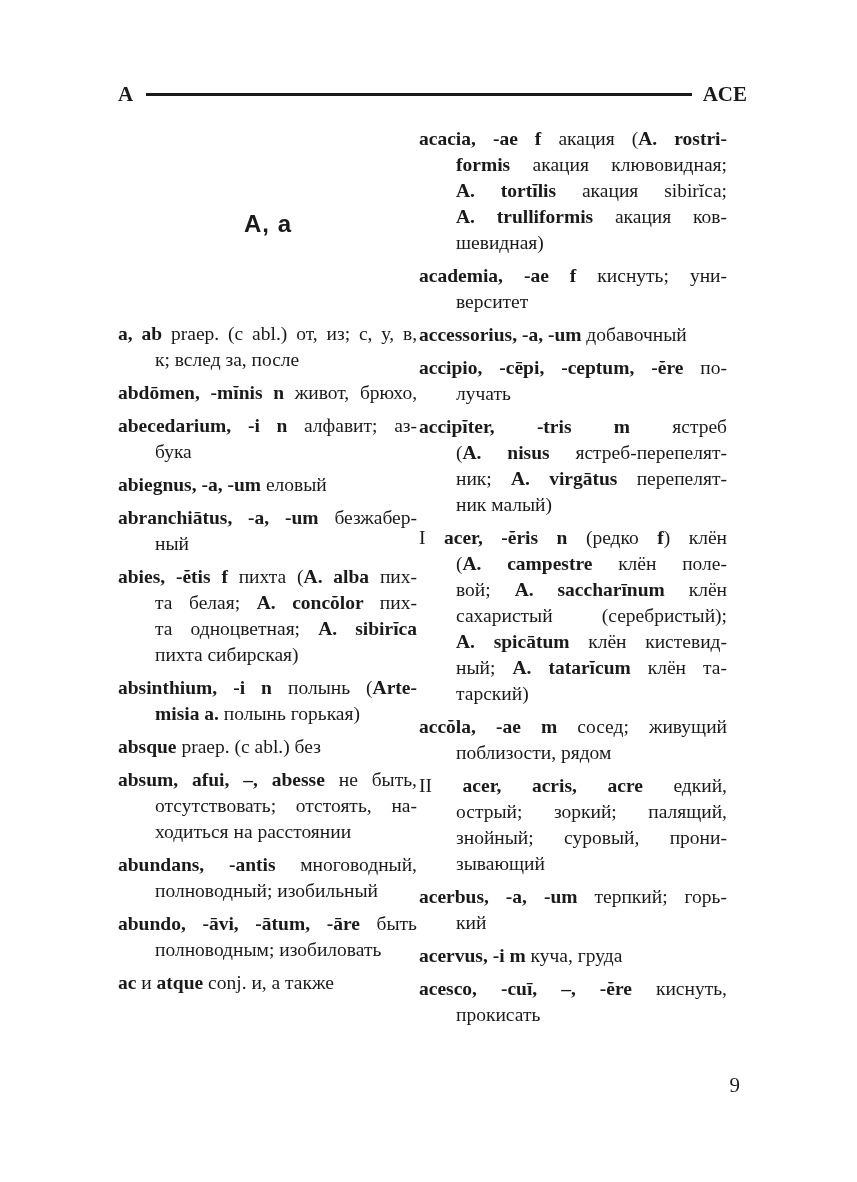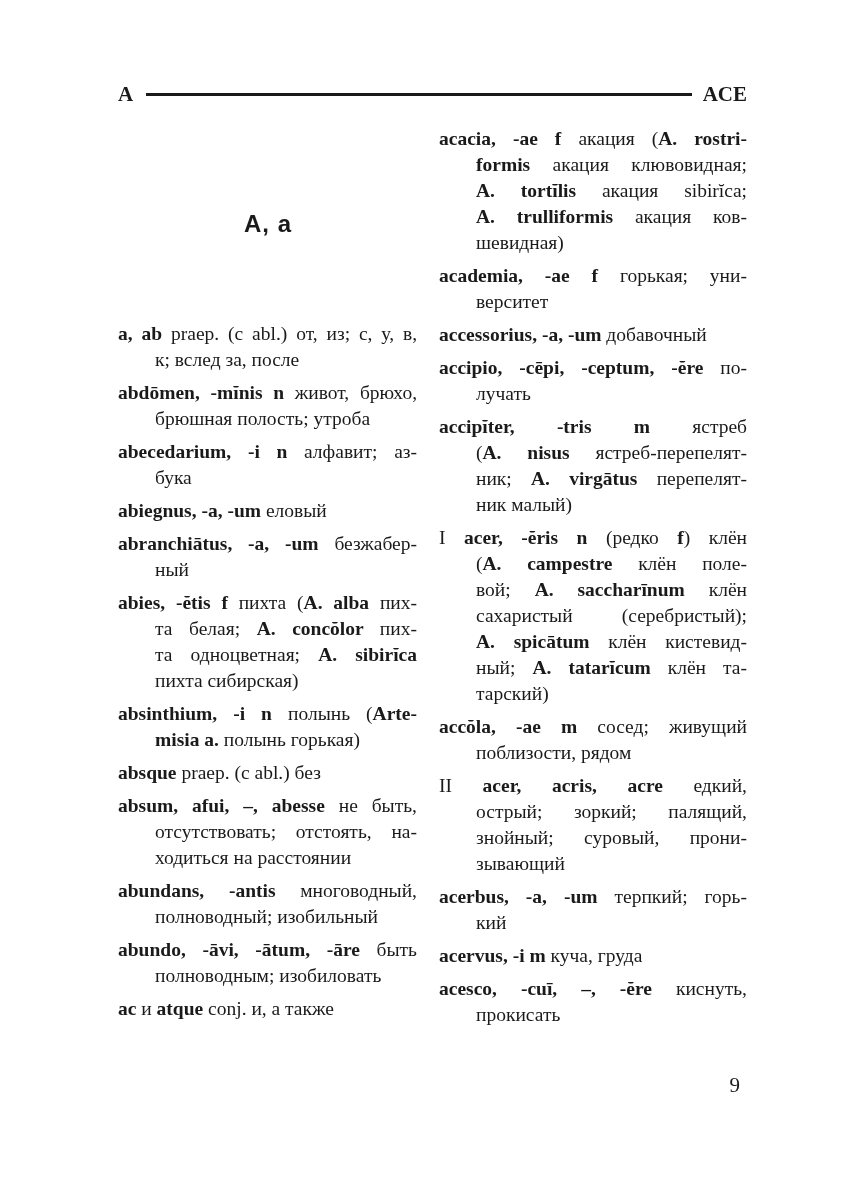--- a/index.html
+++ b/index.html
@@ -47,21 +47,21 @@
     font-weight: bold;
     font-size: 24px;
     line-height: 36px;
     letter-spacing: 1px;
   }
   
   .col {
     position: absolute;
   }
   .col-left  { left: 118px; top: 321px; width: 299px; }
-  .col-right { left: 439px; top: 126px; width: 308px; }
+  .col-right { left: 419px; top: 126px; width: 308px; }
 
   .entry { margin: 0 0 7px 0; }
   .line {
     font-size: 19.5px;
     line-height: 26px;
     text-align: justify;
     text-align-last: justify;
     white-space: normal;
   }
   .line.lastline { text-align-last: left; }
@@ -93,21 +93,20 @@
   <h1 class="section-heading">A, a</h1>
 
   <div class="col col-left">
     <div class="entries">
         <div class="entry">
           <div class="line"><span class="b">a, ab </span><span class="i">praep.</span><span> (</span><span class="i">c abl.</span><span>) от, из; с, у, в,</span></div>
           <div class="line indent lastline"><span>к; вслед за, после</span></div>
         </div>
         <div class="entry">
           <div class="line"><span class="b">abdōmen, -mĭnis n </span><span>живот, брюхо,</span></div>
-          <div class="line indent lastline"><span>брюшная полость; утроба</span></div>
         </div>
         <div class="entry">
           <div class="line"><span class="b">abecedarium, -i n </span><span>алфавит; аз-</span></div>
           <div class="line indent lastline"><span>бука</span></div>
         </div>
         <div class="entry">
           <div class="line lastline"><span class="b">abiegnus, -a, -um </span><span>еловый</span></div>
         </div>
         <div class="entry">
           <div class="line"><span class="b">abranchiātus, -a, -um </span><span>безжабер-</span></div>
@@ -148,21 +147,21 @@
   <div class="col col-right">
     <div class="entries">
         <div class="entry">
           <div class="line"><span class="b">acacia, -ae f </span><span>акация (</span><span class="b">A. rostri-</span></div>
           <div class="line indent"><span class="b">formis </span><span>акация клювовидная;</span></div>
           <div class="line indent"><span class="b">A. tortĭlis </span><span>акация sibirĭca;</span></div>
           <div class="line indent"><span class="b">A. trulliformis </span><span>акация ков-</span></div>
           <div class="line indent lastline"><span>шевидная)</span></div>
         </div>
         <div class="entry">
-          <div class="line"><span class="b">academia, -ae f </span><span>горькая; уни-</span></div>
+          <div class="line"><span class="b">academia, -ae f </span><span>киснуть; уни-</span></div>
           <div class="line indent lastline"><span>верситет</span></div>
         </div>
         <div class="entry">
           <div class="line lastline"><span class="b">accessorius, -a, -um </span><span>добавочный</span></div>
         </div>
         <div class="entry">
           <div class="line"><span class="b">accipio, -cēpi, -ceptum, -ĕre </span><span>по-</span></div>
           <div class="line indent lastline"><span>лучать</span></div>
         </div>
         <div class="entry">

